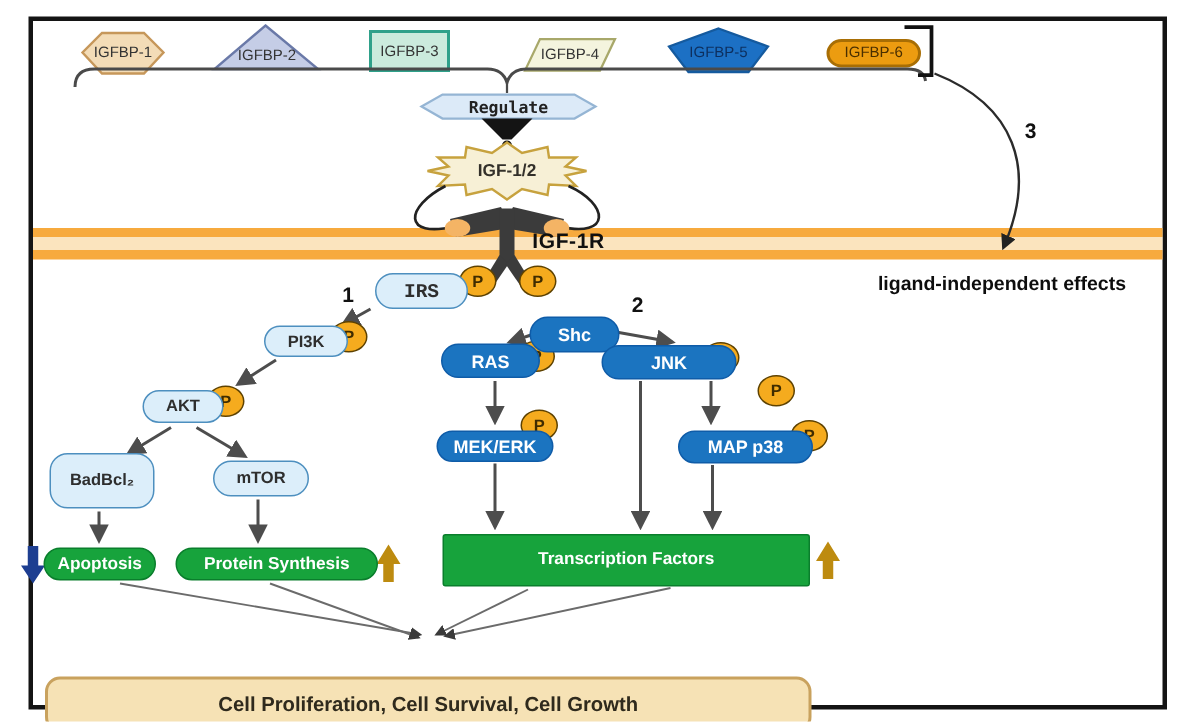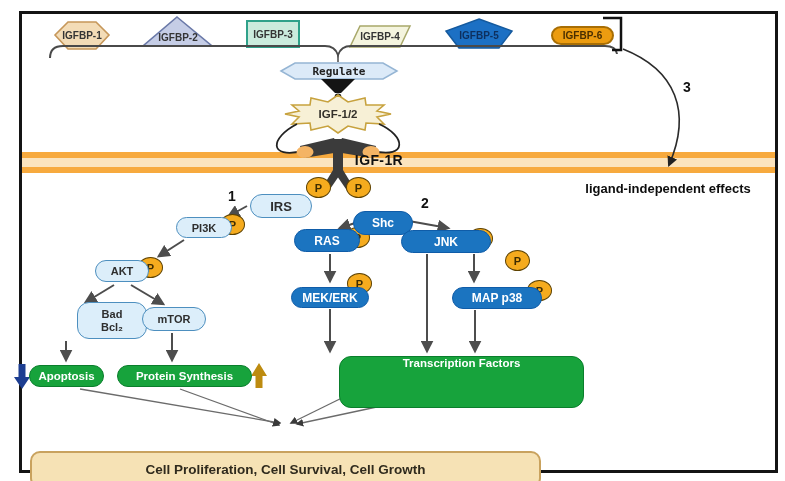--- a/index.html
+++ b/index.html
@@ -4,35 +4,35 @@
 <style>
   html,body{margin:0;padding:0;background:#fff;}
   body{width:785px;height:481px;position:relative;overflow:hidden;
        font-family:"Liberation Sans",sans-serif;}
   .abs{position:absolute;box-sizing:border-box;}
   .frame{left:19px;top:11px;width:759px;height:462px;border:3px solid #141414;}
   .membrane{left:22px;top:152px;width:753px;height:21px;
     background:linear-gradient(to bottom,#F7AA3E 0 6px,#FBE4BE 6px 15px,#F7AA3E 15px 21px);}
   svg.overlay{position:absolute;left:0;top:0;pointer-events:none;}
   .lbl{display:flex;align-items:center;justify-content:center;text-align:center;}
-  .shape-label{font-size:10px;font-weight:bold;color:#343434;}
+  .shape-label{font-size:10px;font-weight:normal;color:#343434;}
   .pill{border-radius:999px;display:flex;align-items:center;justify-content:center;
         text-align:center;font-weight:bold;}
   .pill-light{background:#DCEEFA;border:1.6px solid #4D8FBF;color:#2e2e2e;font-size:11px;}
   .pill-blue{background:#1B74C0;border:1.6px solid #0F5CA8;color:#fff;font-size:12px;}
   .pill-green{background:#17A33C;border:1.6px solid #0A7E2C;color:#fff;font-size:11.5px;}
   .p-chip{background:#F5AB1E;border:1.6px solid #5E4200;color:#3F2C00;font-size:11px;
           font-weight:bold;border-radius:50%;display:flex;align-items:center;justify-content:center;
           width:25px;height:21px;}
   .num{font-weight:bold;font-size:14px;color:#111;}
   .mono{font-family:"DejaVu Sans Mono",monospace;}
   .result-box{background:#F6E2B5;border:2px solid #C9A25E;border-radius:10px;
       color:#2F2A1D;font-weight:bold;font-size:13.5px;line-height:16px;
       display:flex;flex-direction:column;align-items:center;justify-content:center;margin-top:24px;}
-  .two-line{flex-direction:column;line-height:13px;margin-left:44px;}
+  .two-line{flex-direction:row;line-height:13px;}
 </style>
 </head>
 <body>
 
 <div class="abs frame"></div>
 
 <div class="abs membrane"></div>
 
 <svg class="overlay" width="785" height="481" viewBox="0 0 785 481">
   <defs>
@@ -124,36 +124,36 @@
 <div class="abs p-chip" style="left:306px;top:177px;">P</div>
 <div class="abs p-chip" style="left:346px;top:177px;">P</div>
 <div class="abs p-chip" style="left:220px;top:214px;">P</div>
 <div class="abs p-chip" style="left:138px;top:257px;">P</div>
 <div class="abs p-chip" style="left:345px;top:227px;">P</div>
 <div class="abs p-chip" style="left:468px;top:228px;">P</div>
 <div class="abs p-chip" style="left:505px;top:250px;">P</div>
 <div class="abs p-chip" style="left:347px;top:273px;">P</div>
 <div class="abs p-chip" style="left:527px;top:280px;">P</div>
 
-<div class="abs pill pill-light" style="left:250px;top:194px;width:62px;height:24px;font-size:13px;">IRS</div>
+<div class="abs pill pill-light" style="left:250px;top:182px;width:62px;height:24px;font-size:13px;font-family:Liberation Mono, monospace;">IRS</div>
 <div class="abs pill pill-light" style="left:176px;top:217px;width:56px;height:21px;">PI3K</div>
 <div class="abs pill pill-light" style="left:95px;top:260px;width:54px;height:22px;">AKT</div>
 <div class="abs pill pill-light two-line" style="left:33px;top:302px;width:70px;height:37px;border-radius:12px;">
   <span>Bad</span>
   <span>Bcl₂</span>
 </div>
 <div class="abs pill pill-light" style="left:142px;top:307px;width:64px;height:24px;border-radius:12px;">mTOR</div>
 
 <div class="abs pill pill-blue" style="left:353px;top:211px;width:60px;height:24px;">Shc</div>
 <div class="abs pill pill-blue" style="left:294px;top:229px;width:66px;height:23px;">RAS</div>
 <div class="abs pill pill-blue" style="left:401px;top:230px;width:90px;height:23px;">JNK</div>
 <div class="abs pill pill-blue" style="left:291px;top:287px;width:78px;height:21px;">MEK/ERK</div>
 <div class="abs pill pill-blue" style="left:452px;top:287px;width:90px;height:22px;">MAP p38</div>
 
 <div class="abs pill pill-green" style="left:29px;top:365px;width:75px;height:22px;">Apoptosis</div>
 <div class="abs pill pill-green" style="left:117px;top:365px;width:135px;height:22px;">Protein Synthesis</div>
-<div class="abs pill pill-green two-line" style="left:295px;top:356px;width:245px;height:52px;border-radius:12px;justify-content:space-between;">
+<div class="abs pill pill-green two-line" style="left:295px;top:356px;width:245px;height:35px;border-radius:2px;">
   <span>Transcription Factors</span>
 </div>
 
 <div class="abs result-box" style="left:30px;top:427px;width:511px;height:37px;">
   <span>Cell Proliferation, Cell Survival, Cell Growth</span>
 </div>
 
 </body></html>

